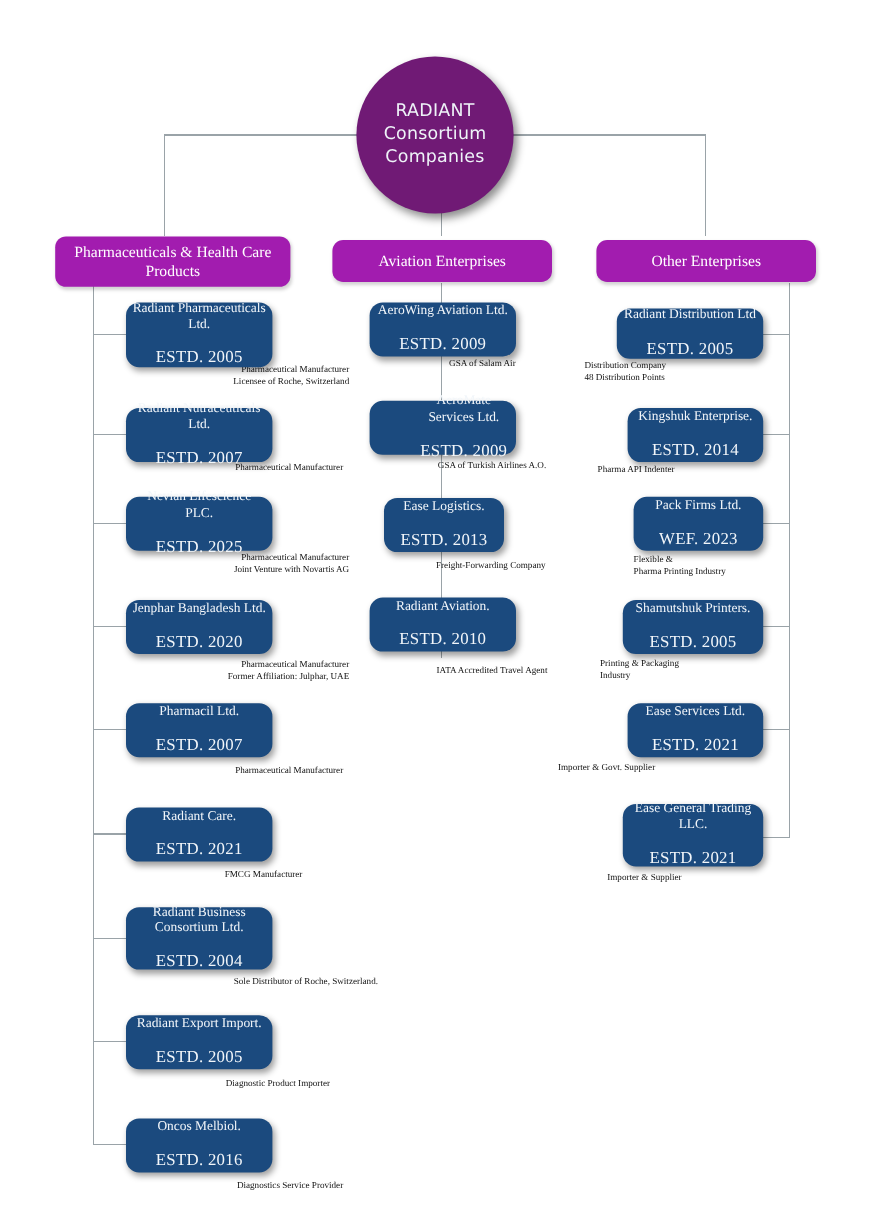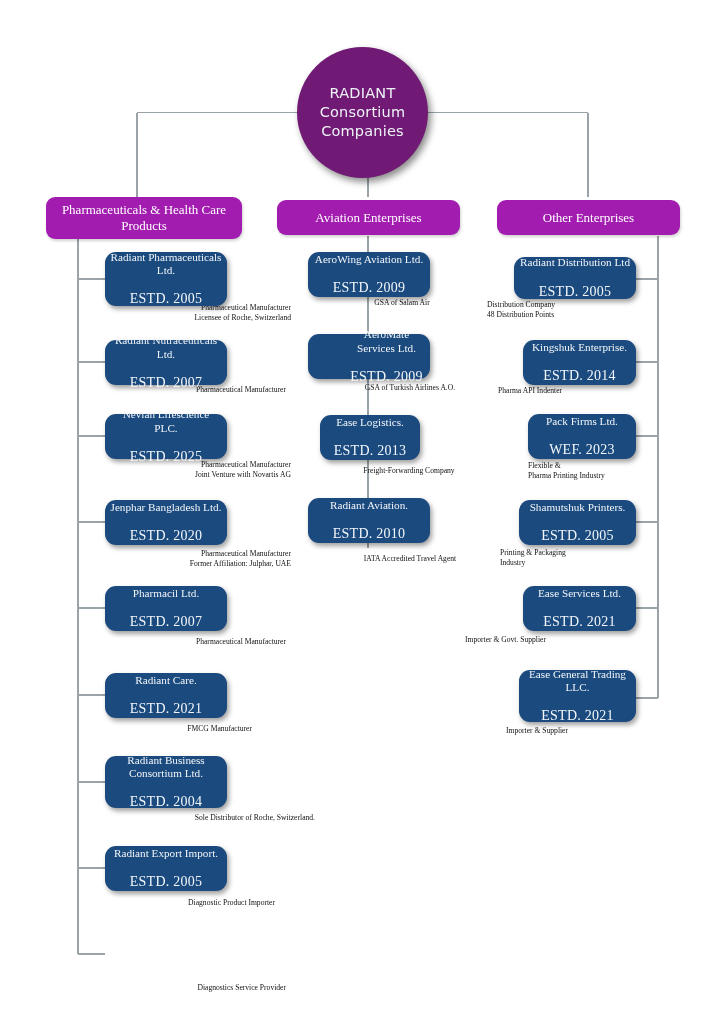--- a/index.html
+++ b/index.html
@@ -210,20 +210,24 @@
     <div class="est">ESTD. 2004</div>
   </div>
   <div class="caption right" style="left:110px; top:813px; width:205px;">Sole Distributor of Roche, Switzerland.</div>
 
   <div class="node" style="left:105px; top:846px; width:122px; height:45px;">
     <div class="nm">Radiant Export Import.</div>
     <div class="est">ESTD. 2005</div>
   </div>
   <div class="caption right" style="left:110px; top:898px; width:165px;">Diagnostic Product Importer</div>
 
+  <div class="node" style="left:105px; top:932px; width:122px; height:45px;">
+    <div class="nm">Oncos Melbiol.</div>
+    <div class="est">ESTD. 2016</div>
+  </div>
   <div class="caption right" style="left:110px; top:983px; width:176px;">Diagnostics Service Provider</div>
 
   <div class="node" style="left:308px; top:252px; width:122px; height:45px;">
     <div class="nm">AeroWing Aviation Ltd.</div>
     <div class="est">ESTD. 2009</div>
   </div>
   <div class="caption center" style="left:335px; top:298px; width:134px;">GSA of Salam Air</div>
 
   <div class="node" style="left:308px; top:334px; width:122px; height:45px;padding-left:40px;">
     <div class="nm">AeroMate Services Ltd.</div>

